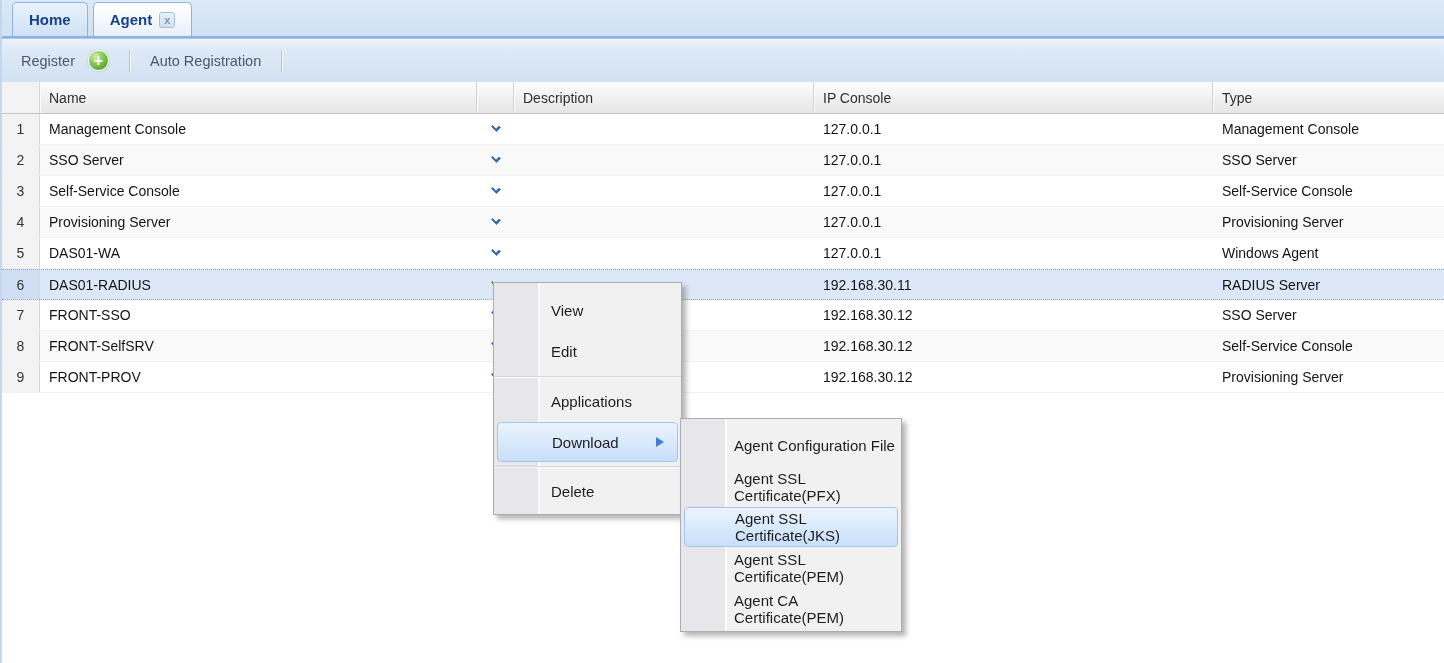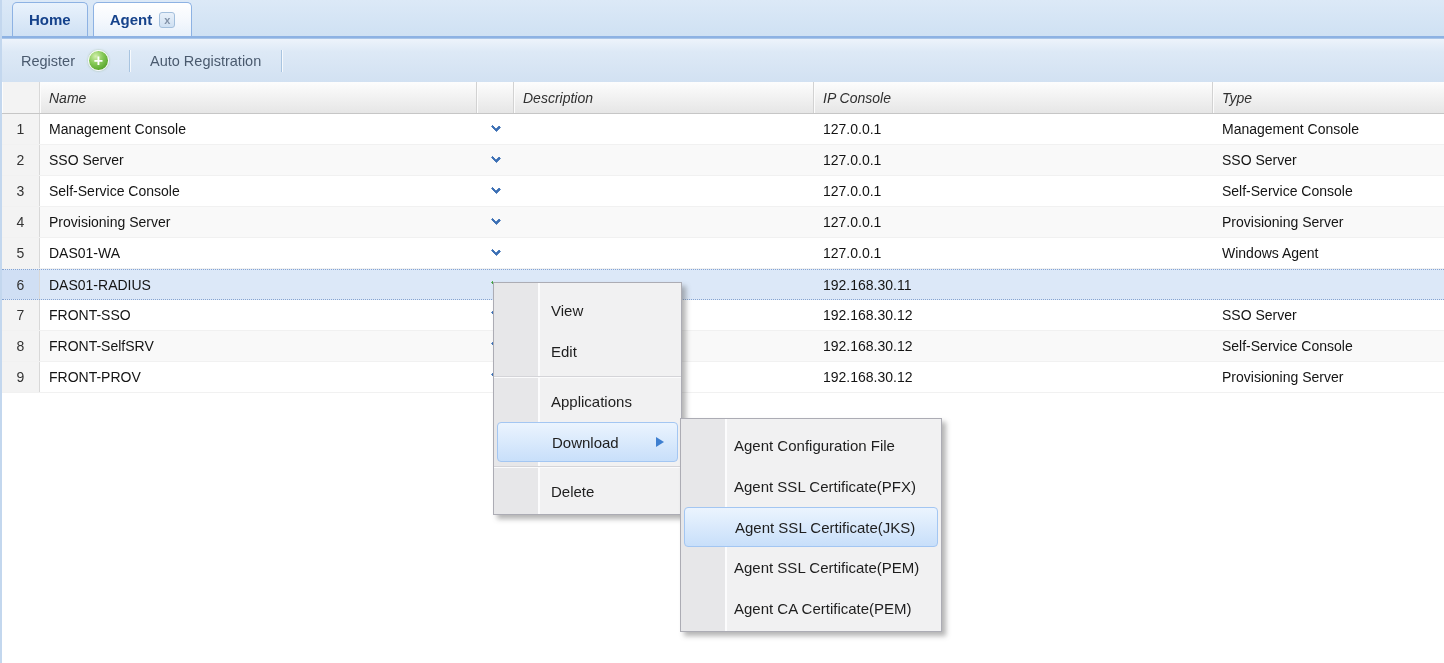--- a/index.html
+++ b/index.html
@@ -32,21 +32,21 @@
                background:radial-gradient(circle at 35% 28%, #D3EFAC, #86C957 40%, #58A52C 78%, #448E1F);
                border:1px solid #fff; box-shadow:0 0 2px rgba(90,140,60,.5);
                color:#fff; font-weight:bold; font-size:16px; line-height:1;
                display:flex; align-items:center; justify-content:center; }
   .tb-sep { width:1px; height:22px; background:#A8C4E0; box-shadow:1px 0 0 rgba(255,255,255,.75); }
 
   
   .grid-header { height:32px; display:flex; background:linear-gradient(#FDFDFD,#E6E6E6);
                  border-bottom:1px solid #C6C6C6; font-size:14px; color:#303030; }
   .hcell { display:flex; align-items:center; padding-left:9px;
-           border-right:1px solid #D2D2D2; box-shadow:inset 1px 0 0 #FCFCFC;font-style:italic; }
+           border-right:1px solid #D2D2D2; box-shadow:inset 1px 0 0 #FCFCFC; }
   .grid-rows { font-size:14px; color:#141414; }
   .grid-row { height:31px; display:flex; align-items:stretch;
               border-bottom:1px solid #F1F1F1; background:#fff; }
   .grid-row.stripe { background:#F9F9F9; }
   .grid-row.selected { background:#DCE8F8; border-top:1px dotted #85A3D1;
                        border-bottom:1px dotted #85A3D1; }
   .cell { display:flex; align-items:center; padding-left:9px; overflow:hidden; white-space:nowrap; }
   .c-num  { width:38px; justify-content:center; padding-left:0;
             background:#F3F3F3; border-right:1px solid #D8D8D8; color:#333; }
   .grid-row.selected .c-num { background:#D0DFF4; }
@@ -59,21 +59,21 @@
              border-right:3px solid #3B6FB4; border-bottom:3px solid #3B6FB4;
              border-radius:1px; transform:rotate(45deg) scale(1,.85); }
   .chevron.green { border-color:#3FA03C; }
 
   
   .menu { position:absolute; border:1px solid #ACACB4;
           background:linear-gradient(to right, #E7E7E9 0, #E7E7E9 44px,
                      #FCFCFD 44px, #FCFCFD 46px, #F1F1F2 46px);
           box-shadow:4px 4px 5px rgba(90,90,90,.45); padding:7px 0 2px 0; }
   .menu-main { left:491px; top:282px; width:189px; z-index:10; }
-  .menu-sub  { left:678px; top:418px; width:262px; z-index:11; padding-top:6px; }
+  .menu-sub  { left:678px; top:418px; width:222px; z-index:11; padding-top:6px; }
   .menu-item { height:41px; display:flex; align-items:center; padding-left:57px;
                font-size:15px; color:#1E1E1E; cursor:pointer; }
   .menu-sub .menu-item { padding-left:53px; }
   .menu-item.highlighted { margin:0 3px; padding-left:54px; height:40px;
                border:1px solid #A3C6F2; border-radius:4px;
                background:linear-gradient(#EBF4FE,#C8DFFA); }
   .menu-sub .menu-item.highlighted { padding-left:50px; }
   .menu-sep { height:9px; position:relative; }
   .menu-sep::after { content:""; position:absolute; left:0; right:0; top:4px;
                border-top:1px solid #D4D4D8; border-bottom:1px solid #FBFBFC; }
@@ -174,20 +174,21 @@
     </div>
 
     <div class="grid-row selected">
       <div class="cell c-num">6</div>
       <div class="cell c-name">DAS01-RADIUS</div>
       <div class="cell c-menu">
         <span class="chevron green"></span>
       </div>
       <div class="cell c-desc"></div>
       <div class="cell c-ip">192.168.30.11</div>
+      <div class="cell c-type">RADIUS Server</div>
     </div>
 
     <div class="grid-row">
       <div class="cell c-num">7</div>
       <div class="cell c-name">FRONT-SSO</div>
       <div class="cell c-menu">
         <span class="chevron"></span>
       </div>
       <div class="cell c-desc"></div>
       <div class="cell c-ip">192.168.30.12</div>

